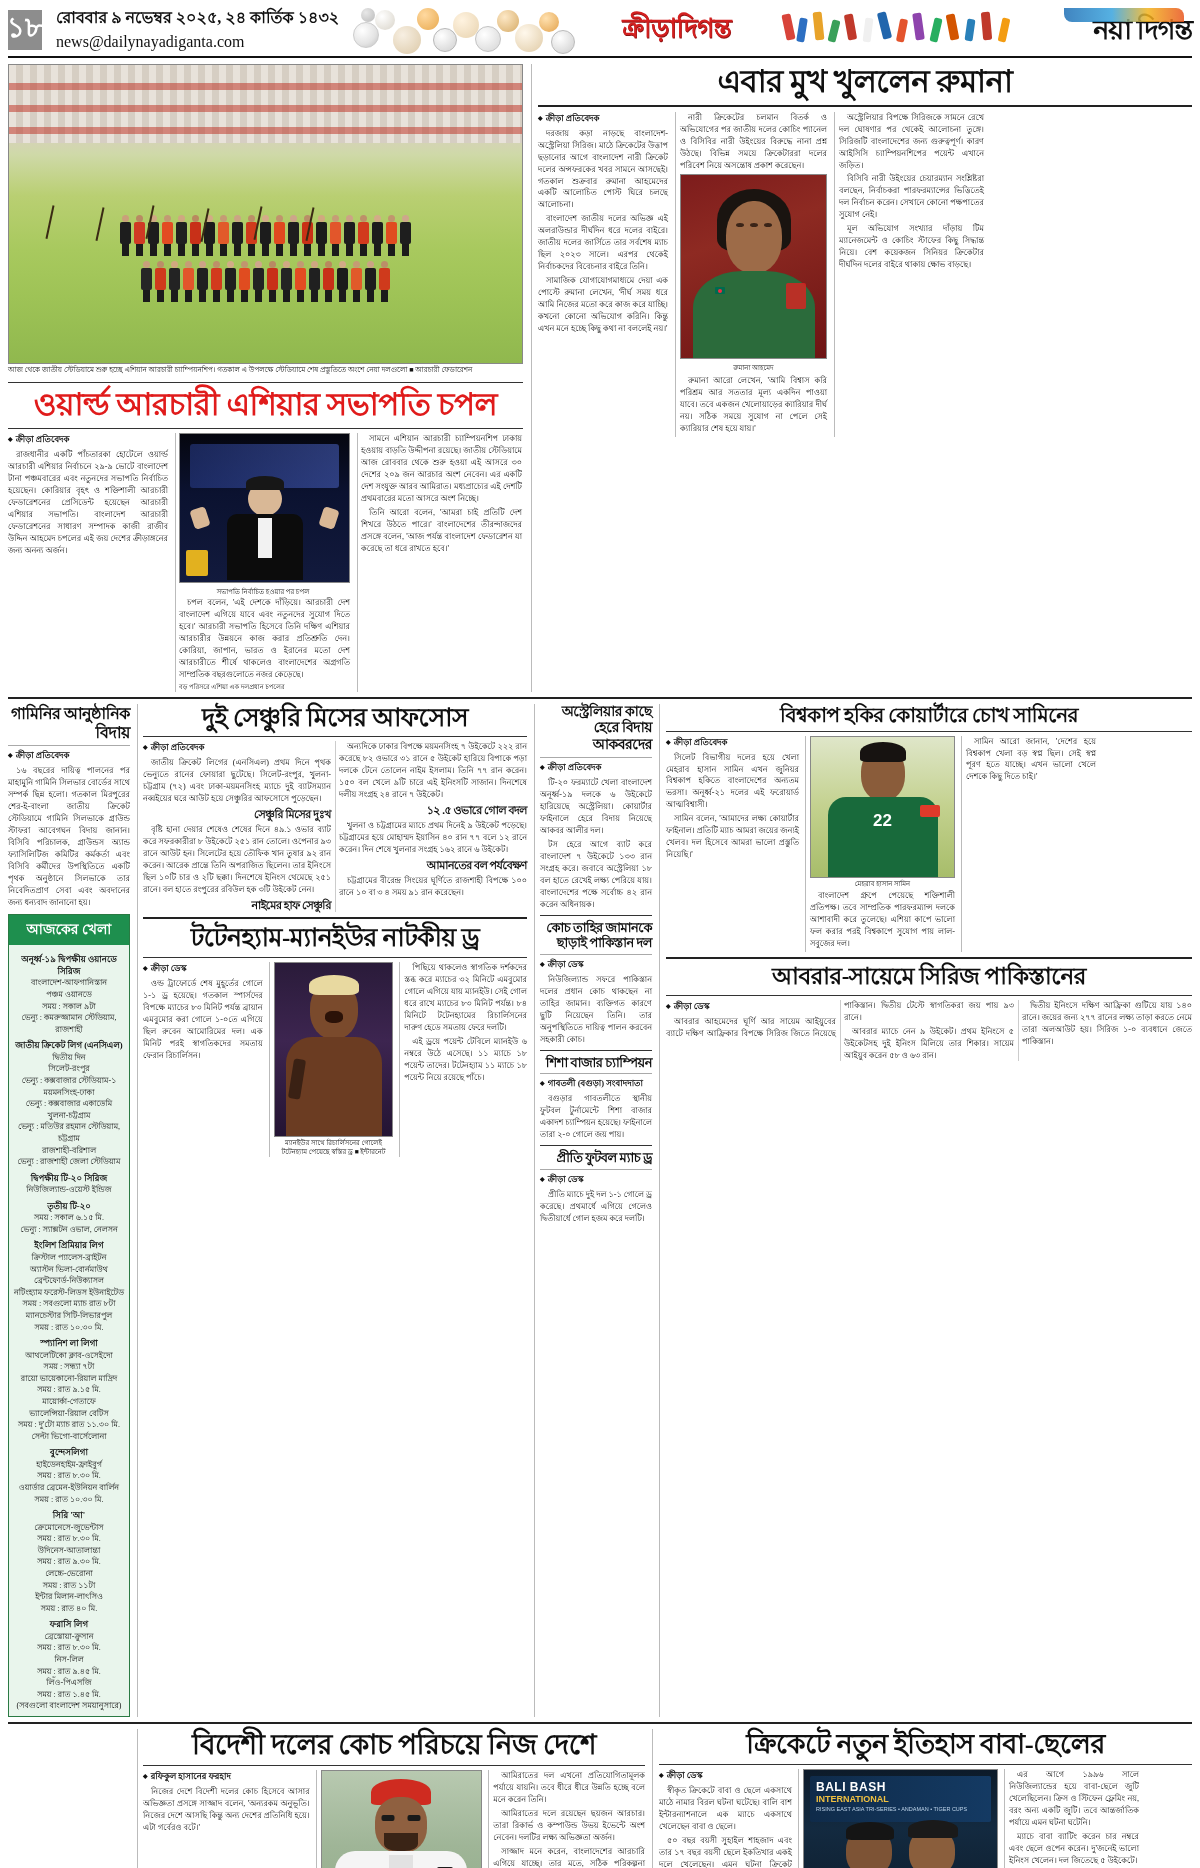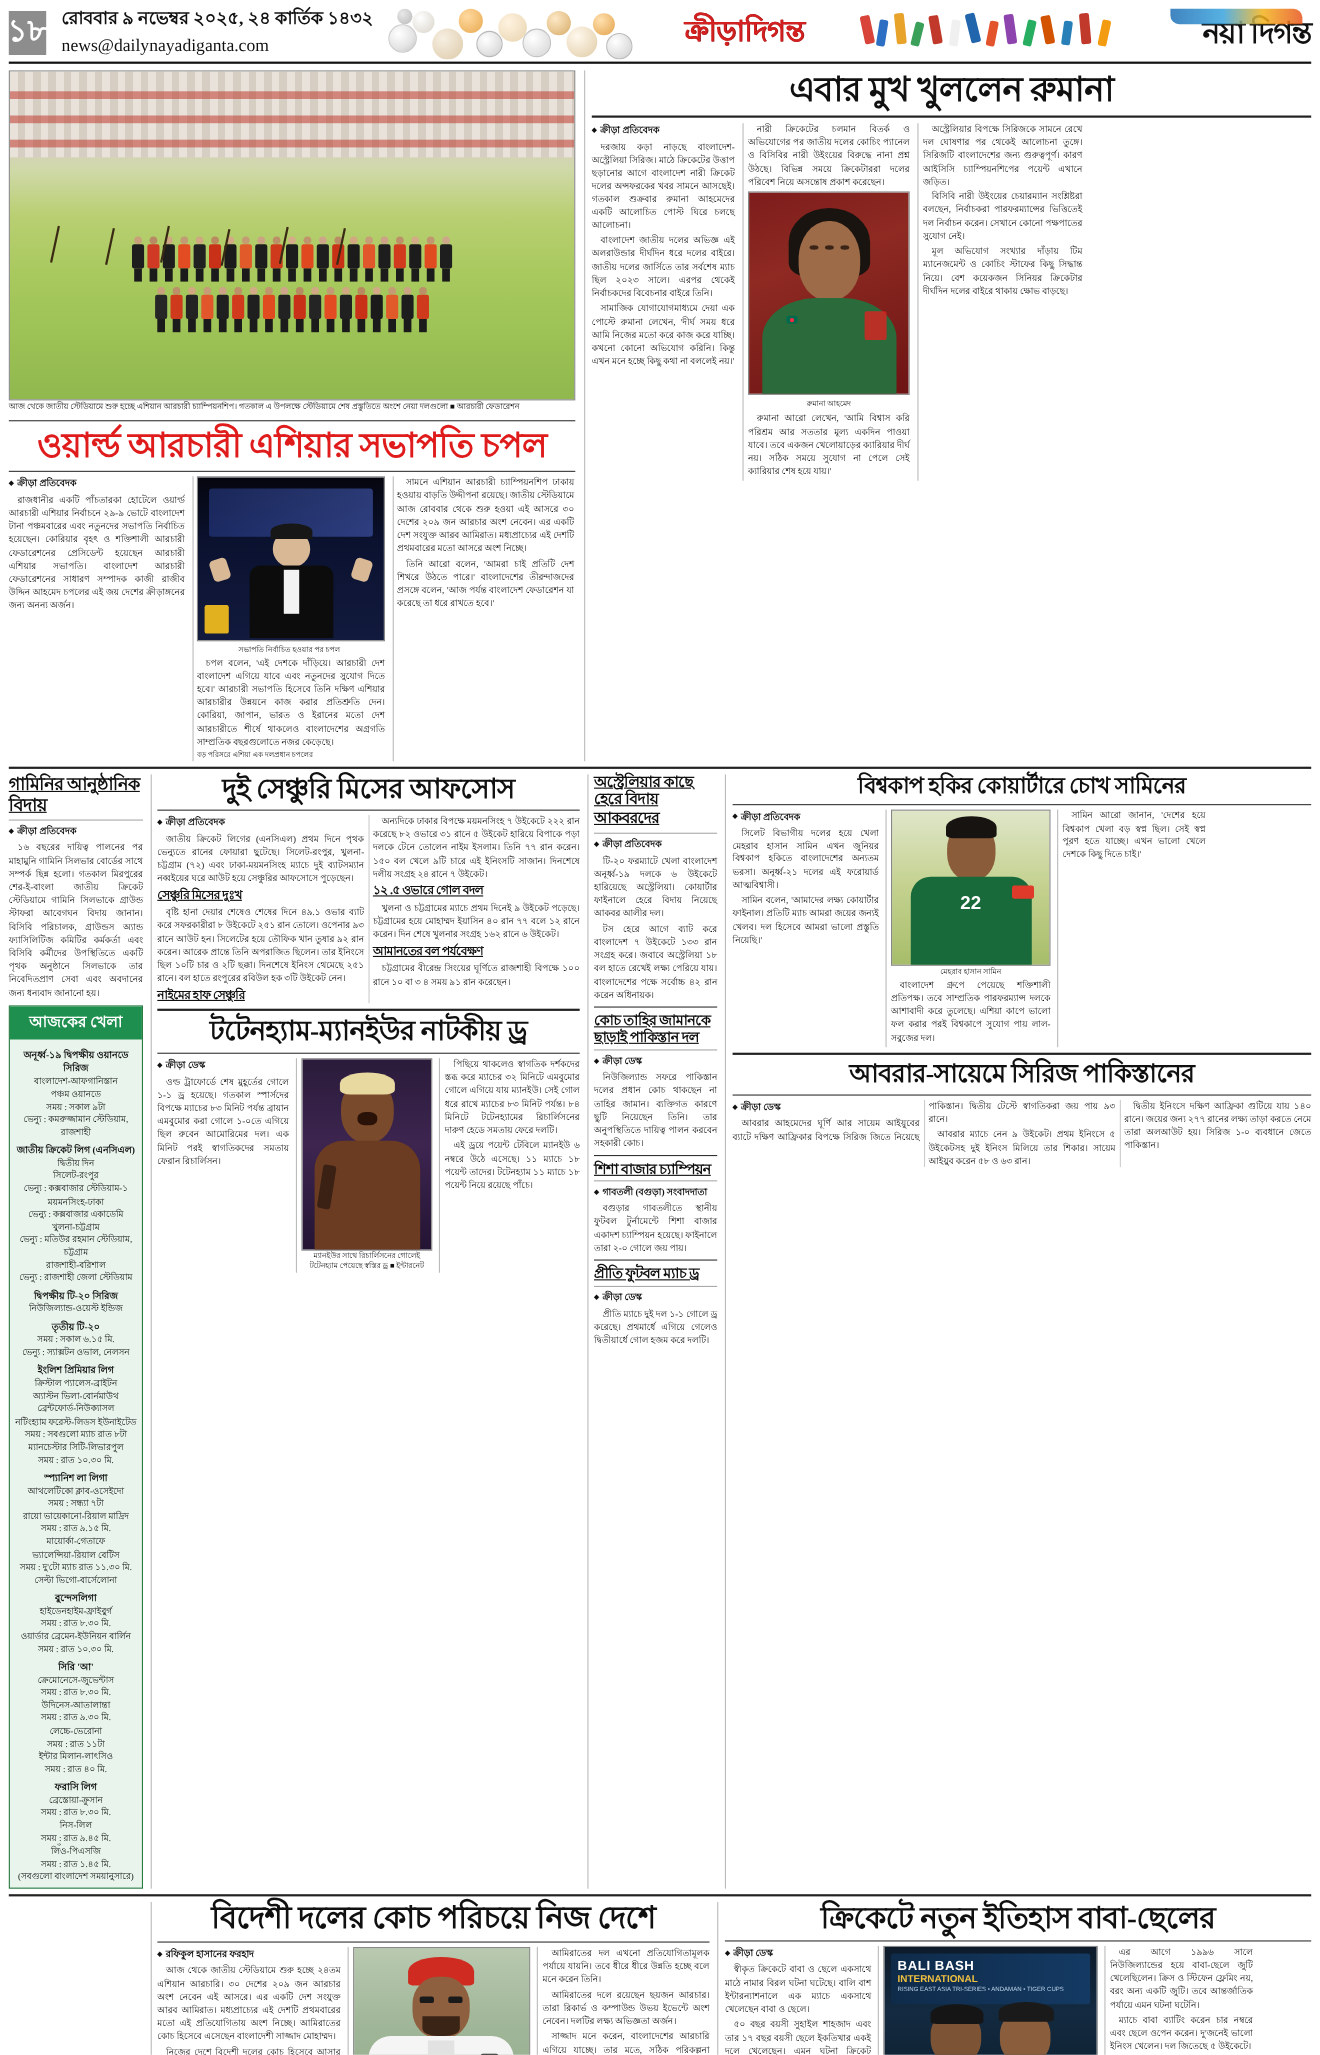--- a/index.html
+++ b/index.html
@@ -37,21 +37,21 @@
 
   
   .content { display:flex; gap:6px; margin-top:6px; }
   .colMain { flex:1; }
 
   
   .hl-red { color:#e01b1b; font-weight:bold; letter-spacing:-0.5px; }
   .hl-blk { color:#101010; font-weight:bold; letter-spacing:-0.5px; }
   .h-xl { font-size:31px; line-height:1.15; text-align:center; }
   .h-lg { font-size:25px; line-height:1.15; text-align:center; }
-  .h-sm { font-size:16px; line-height:1.2; text-align:left;text-decoration:underline; }
+  .h-sm { font-size:16px; line-height:1.2; text-align:right; }
   .byline { font-size:8.5px; font-weight:bold; margin-bottom:2px; }
   .byline::before { content:"\25C6"; font-size:6px; margin-right:3px; vertical-align:1px; }
   .body { font-size:8.1px; line-height:1.48; text-align:justify; hyphens:auto; }
   .body p { margin-bottom:2px; text-indent:8px; }
   .cap { font-size:7.2px; line-height:1.35; padding:2px 0; }
   .rule { border-top:1px solid #333; margin:4px 0; }
   .rule2 { border-top:2px solid #222; margin:5px 0; }
   .thinrule { border-top:1px solid #aaa; margin:3px 0; }
 
   .cols2 { column-count:2; column-gap:8px; column-rule:1px solid #ccc; }
@@ -669,21 +669,20 @@
         <div style="width:122px;"></div>
 
         <div style="width:508px;" class="vrule">
           <div style="padding-left:5px">
             <div class="hl-blk h-xl" style="font-size:28px">বিদেশী দলের কোচ পরিচয়ে নিজ দেশে</div>
             <div class="rule"></div>
             <div style="display:flex;gap:6px">
               <div style="width:168px">
                 <div class="byline">রফিকুল হাসানের ফরহাদ</div>
                 <div class="body">
-                  <p>আজ থেকে জাতীয় স্টেডিয়ামে শুরু হচ্ছে ২৪তম এশিয়ান আরচারি। ৩০ দেশের ২০৯ জন আরচার অংশ নেবেন এই আসরে। এর একটি দেশ সংযুক্ত আরব আমিরাত। মধ্যপ্রাচ্যের এই দেশটি প্রথমবারের মতো এই প্রতিযোগিতায় অংশ নিচ্ছে। আমিরাতের কোচ হিসেবে এসেছেন বাংলাদেশী সাজ্জাদ মোহাম্মদ।</p>
                   <p>নিজের দেশে বিদেশী দলের কোচ হিসেবে আসার অভিজ্ঞতা প্রসঙ্গে সাজ্জাদ বলেন, 'অন্যরকম অনুভূতি। নিজের দেশে আসছি কিন্তু অন্য দেশের প্রতিনিধি হয়ে। এটা গর্বেরও বটে।'</p>
                 </div>
               </div>
               <div style="width:168px" class="vrule">
                 <div style="padding-left:4px">
                   <div class="photo ph-coach boxbor" style="height:190px;position:relative">
                     <div style="position:absolute;left:50%;transform:translateX(-50%);top:8px;width:60px;height:26px;border-radius:50% 50% 10% 10%;background:#cf2b20"></div>
                     <div style="position:absolute;left:50%;transform:translateX(-50%);top:26px;width:52px;height:56px;border-radius:44%;background:#8f6040"></div>
                     <div style="position:absolute;left:50%;transform:translateX(-50%);top:44px;margin-left:-13px;width:13px;height:6px;background:#1a1a1a;border-radius:2px"></div>
                     <div style="position:absolute;left:50%;transform:translateX(-50%);top:44px;margin-left:13px;width:13px;height:6px;background:#1a1a1a;border-radius:2px"></div>

